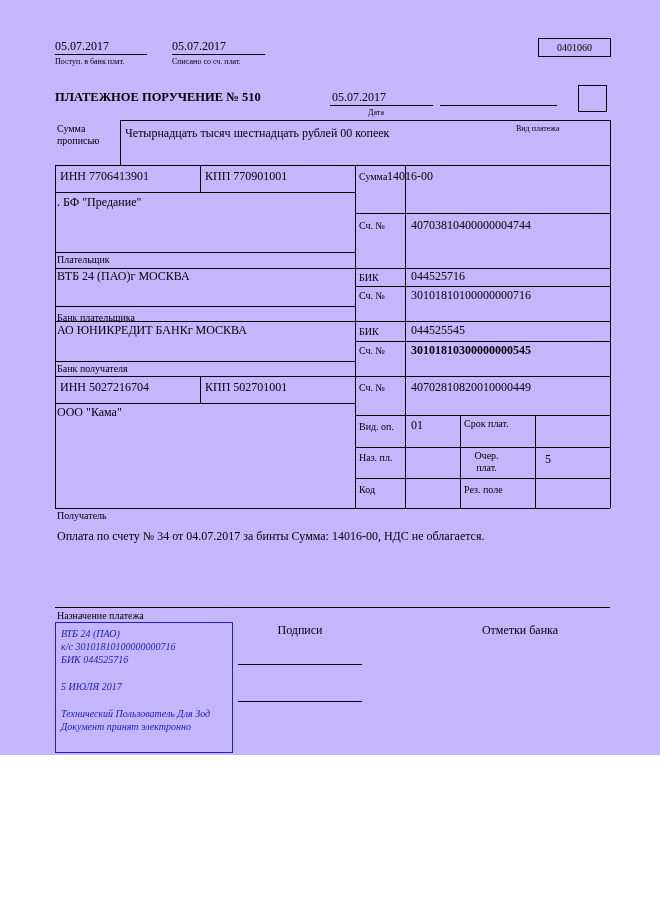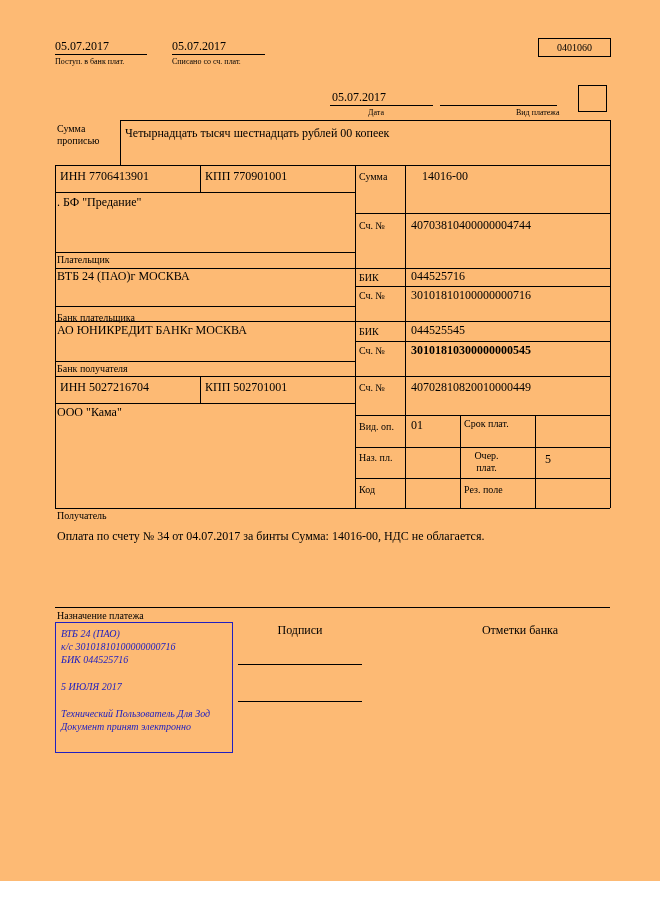--- a/index.html
+++ b/index.html
@@ -1,18 +1,18 @@
 <!DOCTYPE html>
 <html><head>
 <meta charset="utf-8">
 <style>
   * { margin:0; padding:0; box-sizing:border-box; }
   html,body { background:#ffffff; }
   body { width:660px; height:919px; font-family:"Liberation Serif","DejaVu Serif",serif; color:#000; }
-  .page { position:relative; width:660px; height:881px; background:#fdba74; overflow:hidden; }
+  .page { position:relative; width:660px; height:755px; background:#c4b5fd; overflow:hidden; }
   .t { position:absolute; font-size:12px; line-height:1.15; white-space:pre; }
   .sm { font-size:8px; }
   .md { font-size:10px; }
   .wrap { white-space:normal; }
   .bold { font-weight:bold; }
   .italic { font-style:italic; }
   .center { text-align:center; }
   .hl { position:absolute; background:#000; height:1px; }
   .vl { position:absolute; background:#000; width:1px; }
   .box { position:absolute; border:1px solid #000; }
@@ -33,25 +33,26 @@
   <div class="t sm" style="left:55px; top:57px;">Поступ. в банк плат.</div>
 
   <div class="t" style="left:172px; top:40px;">05.07.2017</div>
   <div class="hl" style="left:172px; top:54px; width:93px;"></div>
   <div class="t sm" style="left:172px; top:57px;">Списано со сч. плат.</div>
 
   <div class="box codebox" style="left:538px; top:38px; width:73px; height:19px;">
     <span>0401060</span>
   </div>
 
+  <div class="t bold" style="left:55px; top:90px; font-size:12.5px;">ПЛАТЕЖНОЕ ПОРУЧЕНИЕ № 510</div>
   <div class="t" style="left:332px; top:91px;">05.07.2017</div>
   <div class="hl" style="left:330px; top:105px; width:103px;"></div>
   <div class="t sm" style="left:368px; top:108px;">Дата</div>
   <div class="hl" style="left:440px; top:105px; width:117px;"></div>
-  <div class="t sm" style="left:468px; top:108px;padding-left:48px;">Вид платежа</div>
+  <div class="t sm" style="left:468px; top:124px;padding-left:48px;">Вид платежа</div>
   <div class="box" style="left:578px; top:85px; width:29px; height:27px;"></div>
 
   <div class="t md wrap" style="left:57px; top:123px; width:62px;">Сумма прописью</div>
   <div class="t" style="left:125px; top:127px;">Четырнадцать тысяч шестнадцать рублей 00 копеек</div>
 
   <div class="hl" style="left:120px; top:120px; width:490px;"></div>
   <div class="vl" style="left:120px; top:120px; height:45px;"></div>
   <div class="hl" style="left:55px;  top:165px; width:555px;"></div>
   <div class="vl" style="left:55px;  top:165px; height:343px;"></div>
   <div class="vl" style="left:610px; top:120px; height:388px;"></div>
@@ -73,21 +74,21 @@
   <div class="hl" style="left:355px; top:415px; width:255px;"></div>
   <div class="hl" style="left:355px; top:447px; width:255px;"></div>
   <div class="hl" style="left:355px; top:478px; width:255px;"></div>
   <div class="hl" style="left:55px;  top:508px; width:555px;"></div>
   <div class="vl" style="left:460px; top:415px; height:93px;"></div>
   <div class="vl" style="left:535px; top:415px; height:93px;"></div>
 
   <div class="t" style="left:60px; top:170px;">ИНН 7706413901</div>
   <div class="t" style="left:205px; top:170px;">КПП 770901001</div>
   <div class="t md" style="left:359px; top:171px;">Сумма</div>
-  <div class="t" style="left:422px; top:170px;">14016-00</div>
+  <div class="t" style="left:387px; top:170px;">14016-00</div>
   <div class="t" style="left:57px; top:196px;">. БФ "Предание"</div>
   <div class="t md" style="left:359px; top:220px;">Сч. №</div>
   <div class="t" style="left:411px; top:219px;">40703810400000004744</div>
   <div class="t md" style="left:57px; top:254px;">Плательщик</div>
 
   <div class="t" style="left:57px; top:270px;">ВТБ 24 (ПАО)г МОСКВА</div>
   <div class="t md" style="left:359px; top:272px;">БИК</div>
   <div class="t" style="left:411px; top:270px;">044525716</div>
   <div class="t md" style="left:359px; top:290px;">Сч. №</div>
   <div class="t" style="left:411px; top:289px;">30101810100000000716</div>

